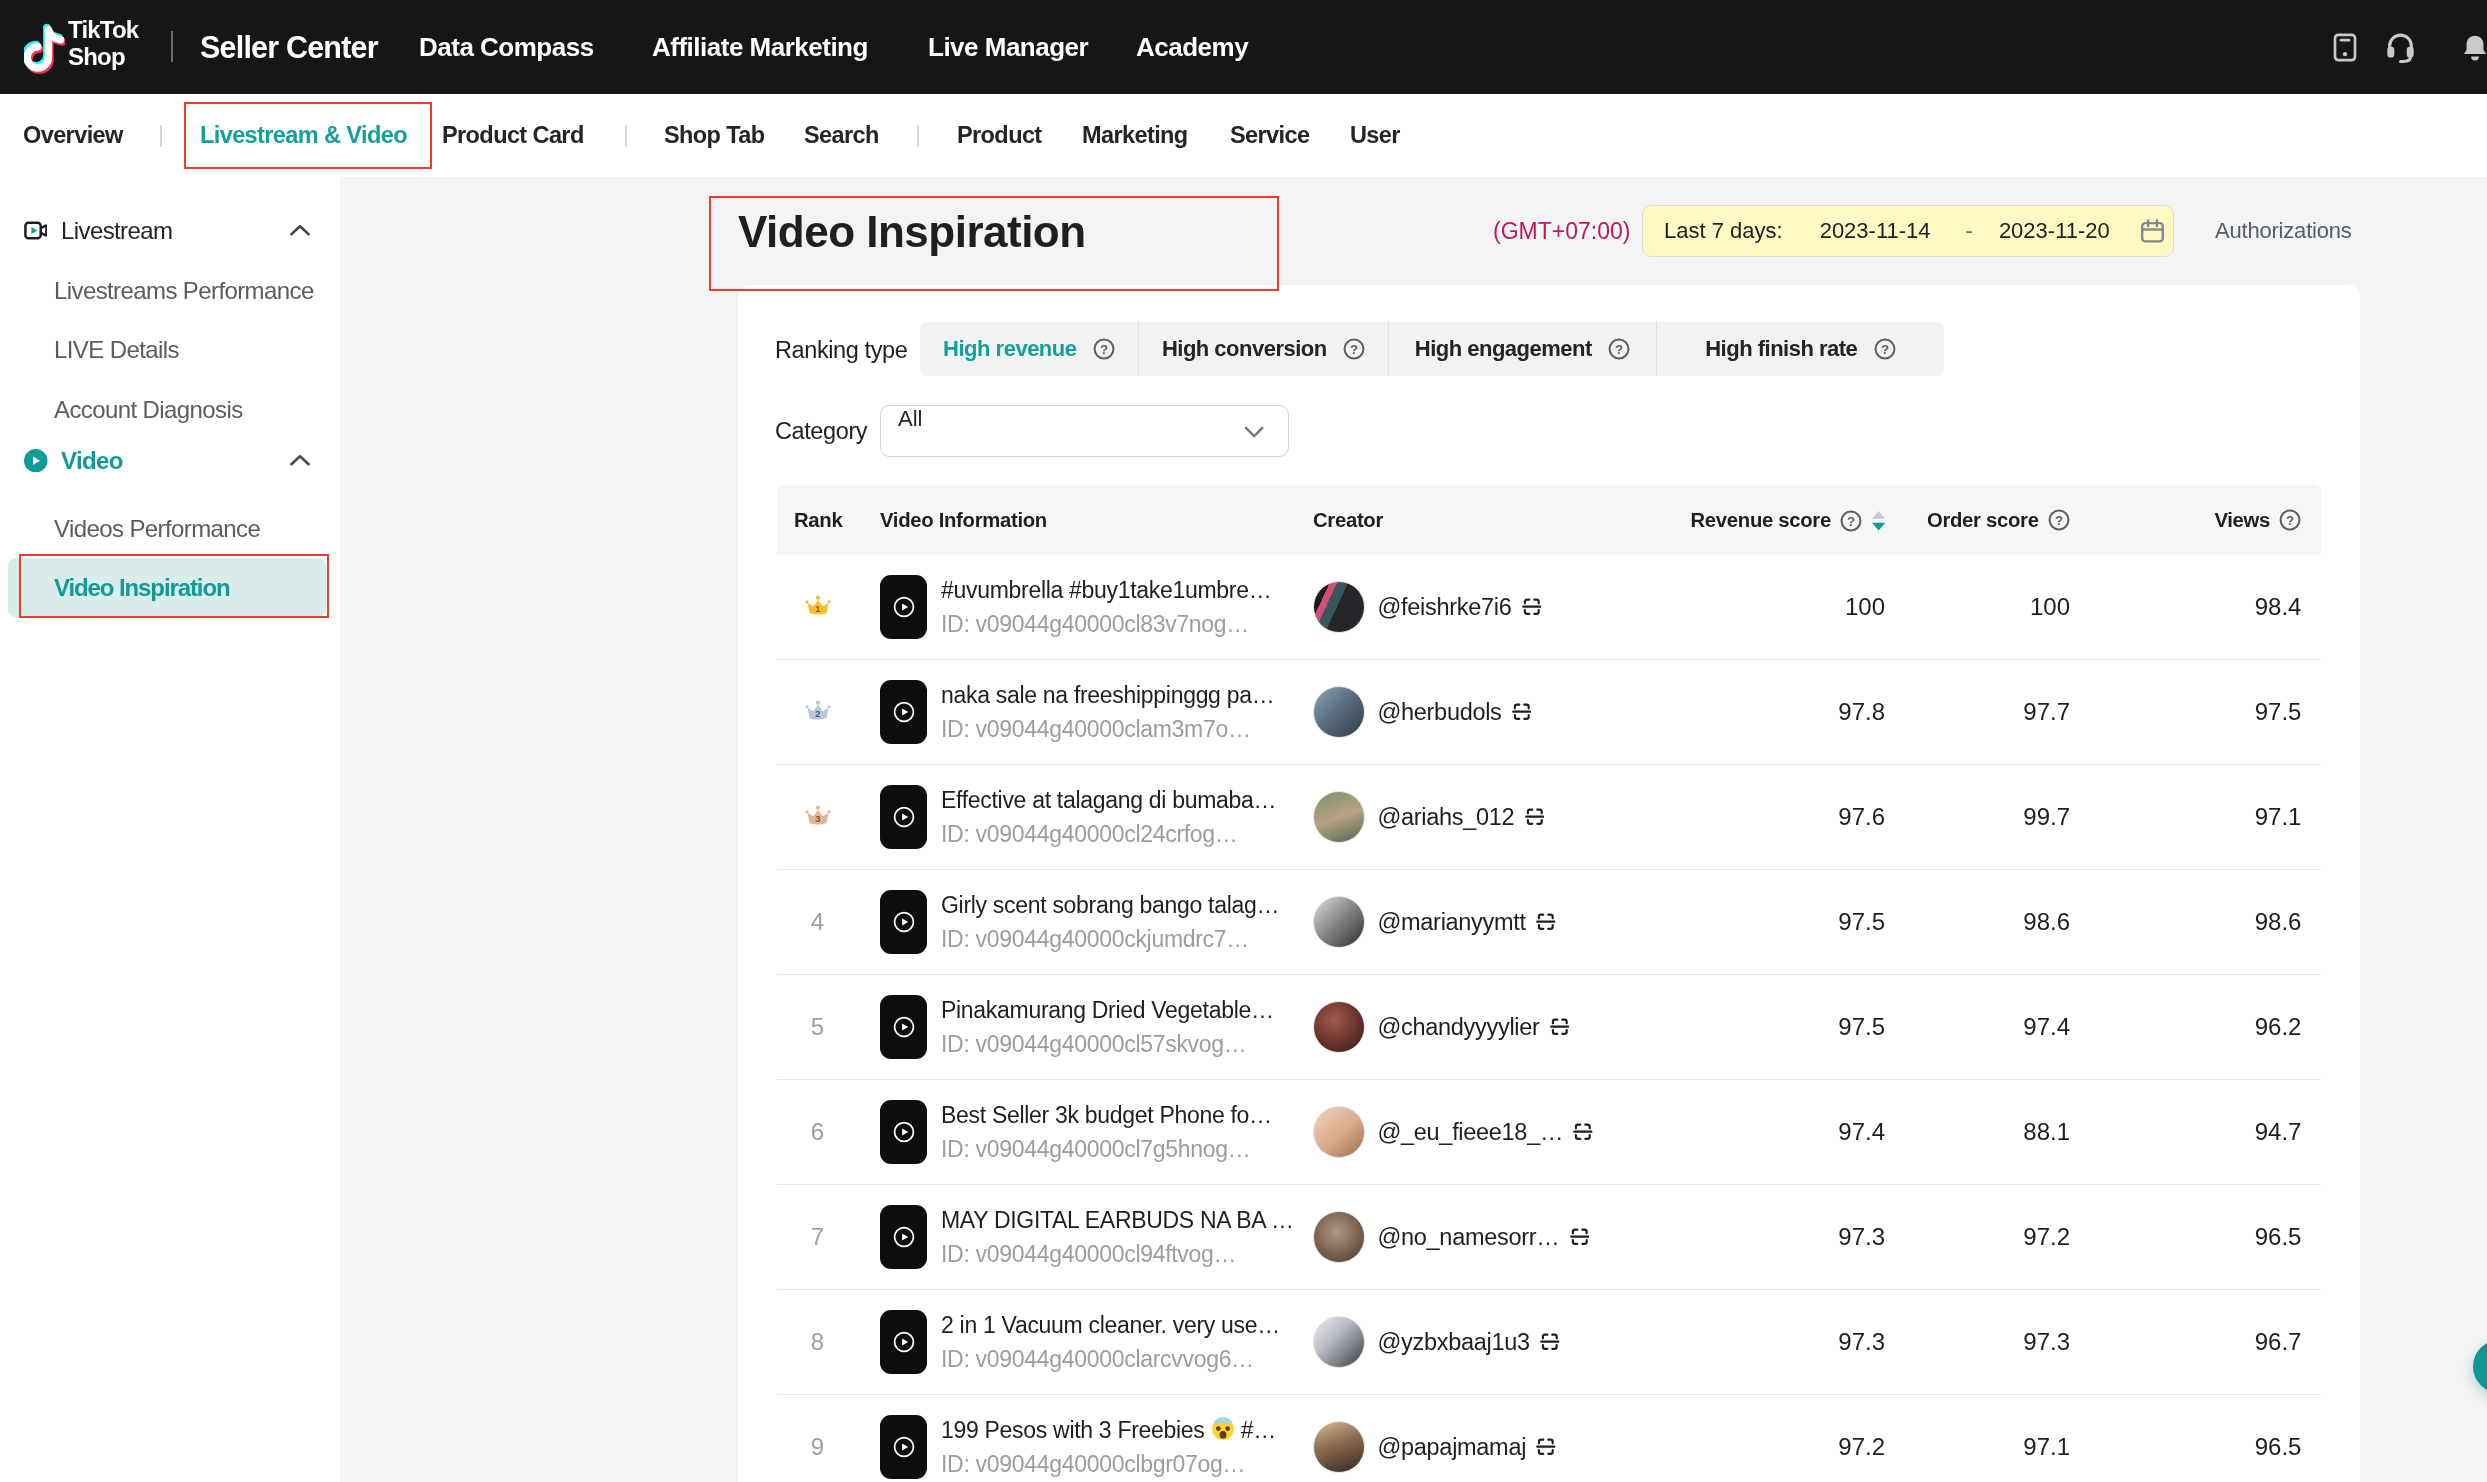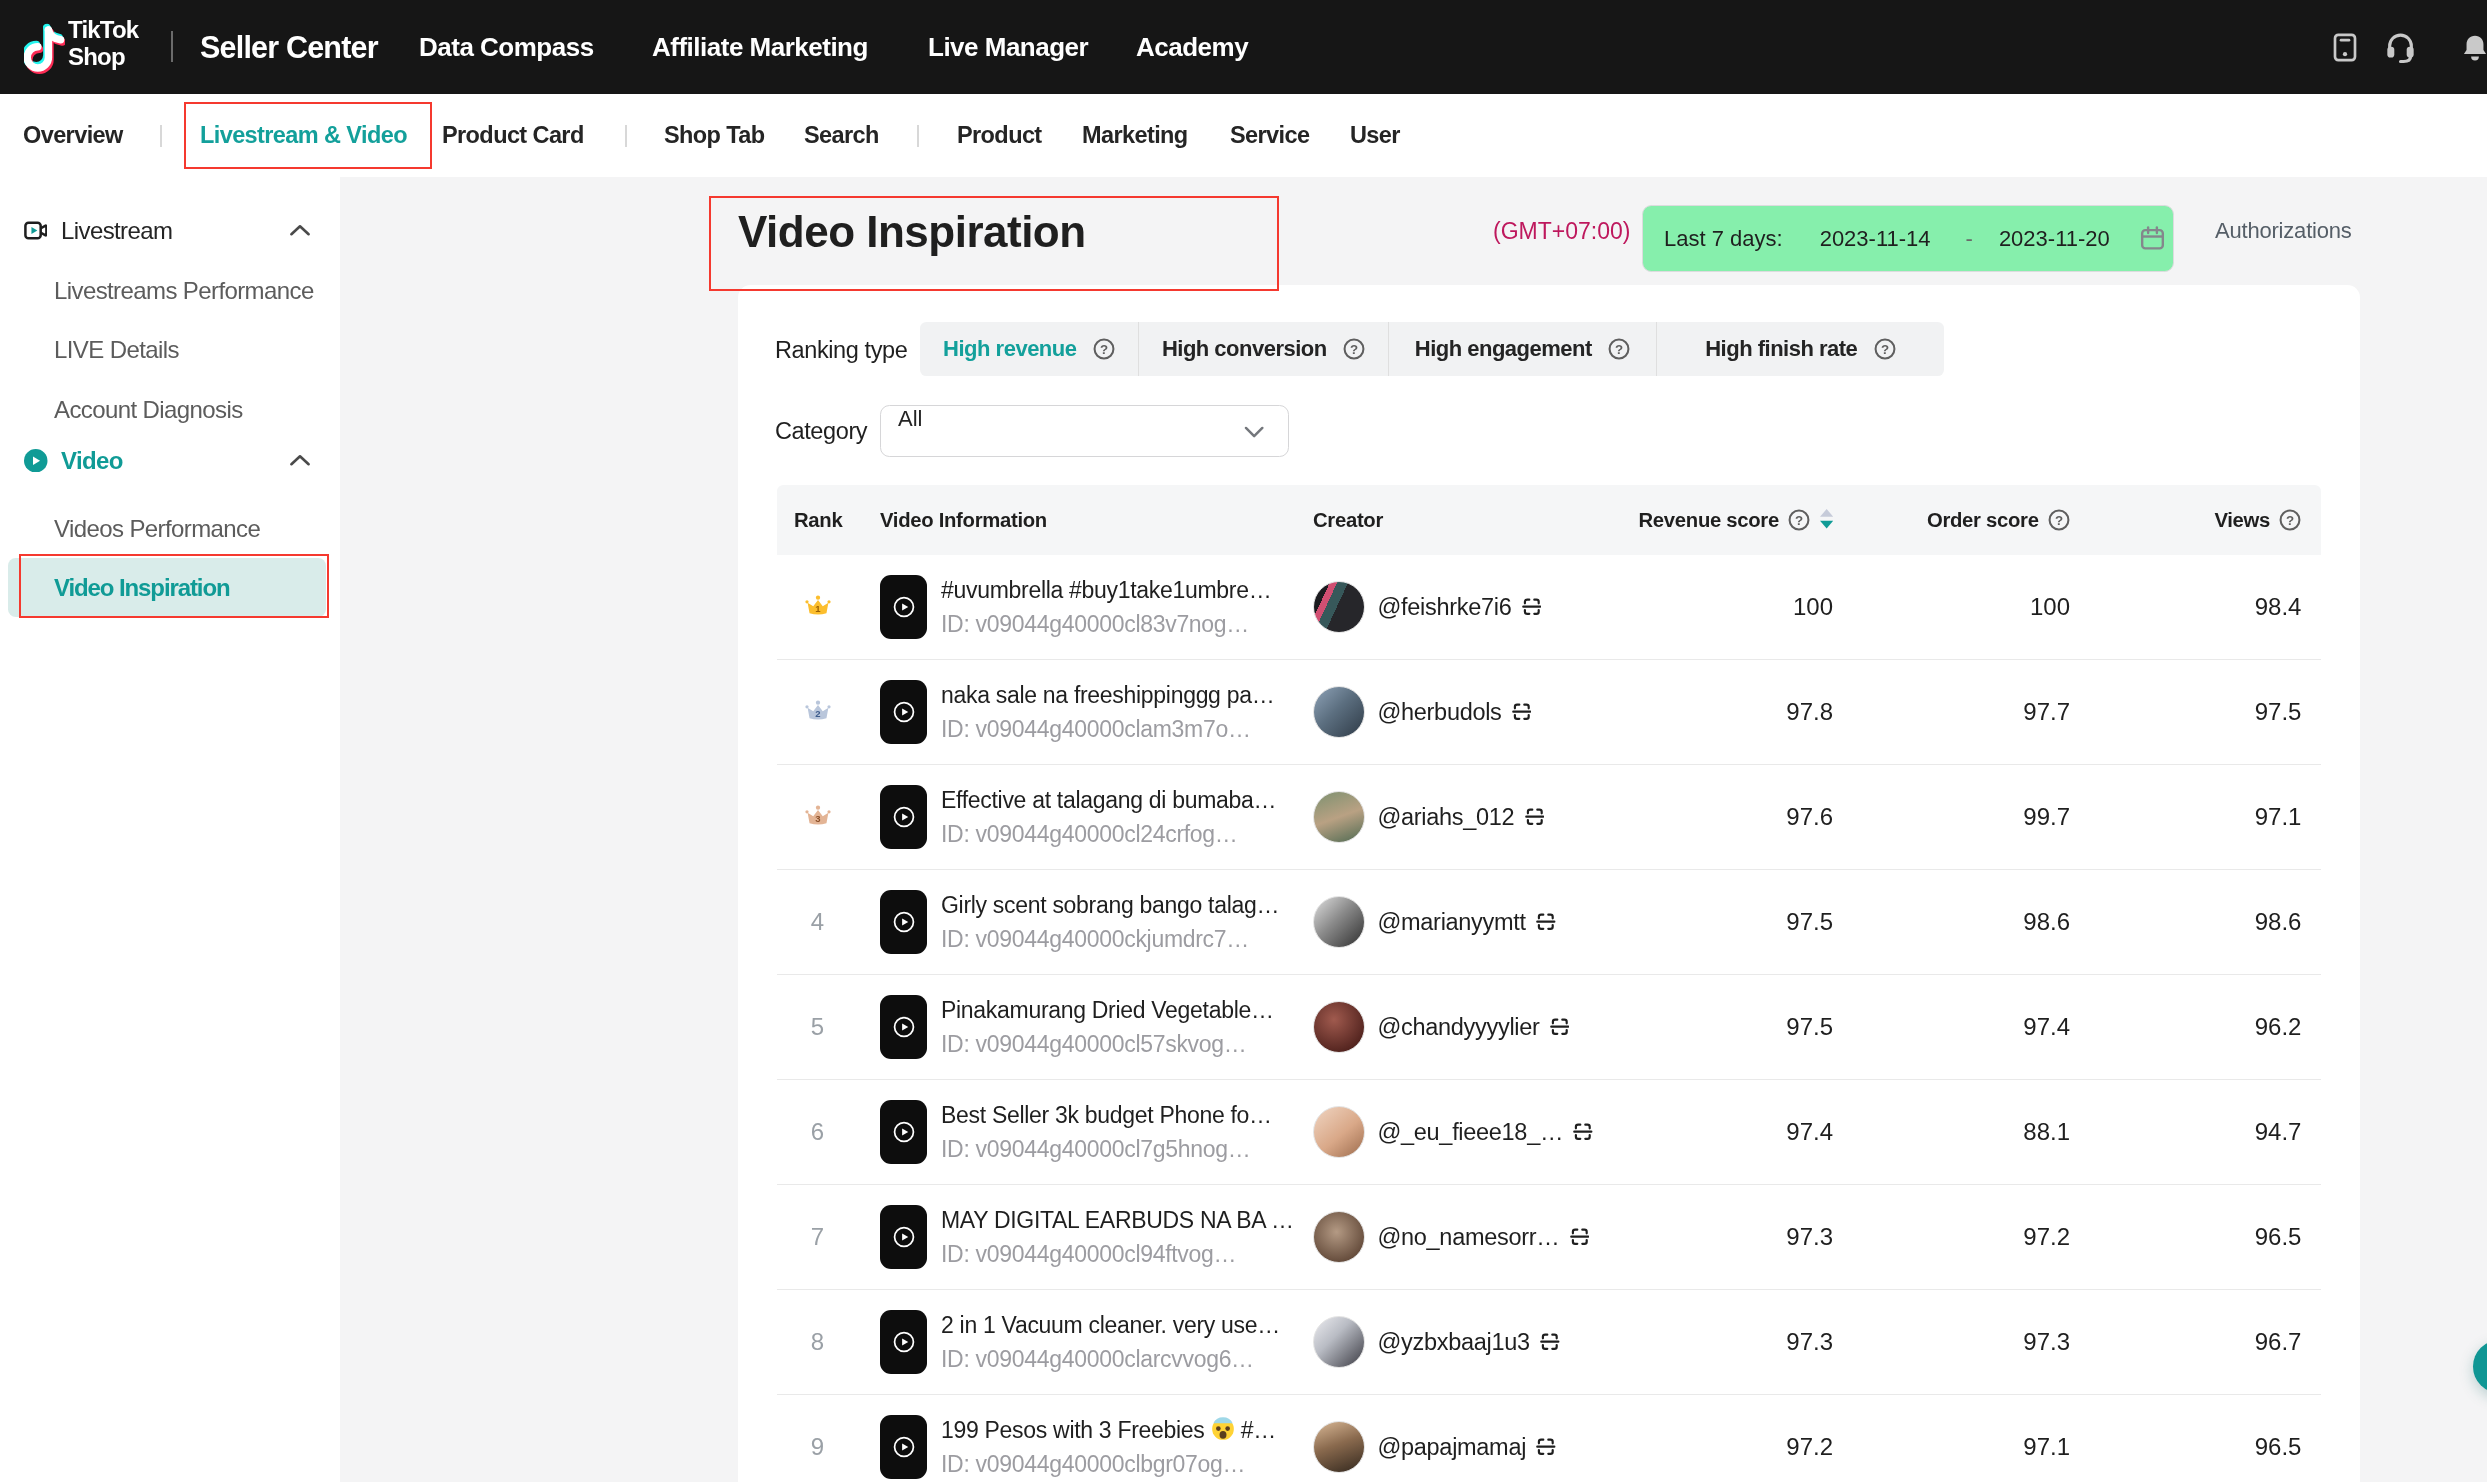--- a/index.html
+++ b/index.html
@@ -20,39 +20,39 @@
 .sitem{position:absolute;left:0;width:340px;height:59px;display:flex;align-items:center}
 .sitem .txt{font-size:24px;color:#252525;letter-spacing:-0.6px}
 .sub .txt{color:#5c5c5c}
 .sitem .chev{position:absolute;right:29px}
 #vi-hl{position:absolute;left:7.8px;top:381px;width:318px;height:59px;background:#d9ecea;border-radius:7.8px}
 #vi-txt{position:absolute;left:54px;top:381px;height:59px;display:flex;align-items:center;font-size:24px;font-weight:700;color:#109b96;letter-spacing:-1.1px}
 
 #main{position:absolute;left:340px;top:177px;width:2148px;height:1305px;background:#f4f4f5}
 #title{position:absolute;left:738px;top:207px;font-size:44px;font-weight:700;color:#1f1f1f;letter-spacing:-0.5px}
 #gmt{position:absolute;left:1493px;top:218px;font-size:23px;color:#be185d}
-#dater{position:absolute;left:1642px;top:205px;width:532px;height:67px;background:#86efac;border:1.6px solid #dcdcde;border-radius:9.4px;display:flex;align-items:center;font-size:22px;color:#1f1f1f}
+#dater{position:absolute;left:1642px;top:205px;width:532px;height:52px;background:#fef9c3;border:1.6px solid #dcdcde;border-radius:9.4px;display:flex;align-items:center;font-size:22px;color:#1f1f1f}
 #auth{position:absolute;left:2215px;top:218px;font-size:22px;color:#555e67;letter-spacing:-0.2px}
 
 #card{position:absolute;left:738px;top:285px;width:1622px;height:1197px;background:#fff;border-radius:12.5px 12.5px 0 0}
 .flabel{position:absolute;font-size:23.5px;color:#1f1f1f;letter-spacing:-0.4px}
 #tabs{position:absolute;left:182px;top:37px;height:54px;display:flex;background:#f1f2f3;border-radius:6.3px;overflow:hidden}
 #tabs .tab{display:flex;align-items:center;justify-content:center;font-size:22px;font-weight:700;color:#242424;letter-spacing:-0.5px;gap:8.6px}
 #tabs .tab+.tab{border-left:1.6px solid #dfdfdf}
 #tabs .sel{color:#13a09b}
 #selbox{position:absolute;left:142px;top:120px;width:409px;height:52px;background:#fff;border:1.6px solid #d6d6d8;border-radius:9.4px;display:flex;font-size:22px;color:#242424}
 
 #tbl{position:absolute;left:39px;top:200px;width:1544px}
 #thead{display:flex;align-items:center;height:70px;background:#f5f6f7;border-radius:6.3px 6.3px 0 0;font-size:20.3px;font-weight:700;color:#1f1f1f;letter-spacing:-0.3px}
 #thead>div{white-space:nowrap}
 .row{display:flex;align-items:center;height:105px;border-bottom:1.6px solid #e9e9e9}
 .c1{width:103px;display:flex;justify-content:center;padding-right:22px}
 .c2{width:433px;display:flex;align-items:center}
 .c3{width:313px;display:flex;align-items:center}
-.c4{width:303px;display:flex;justify-content:flex-end;align-items:flex-start;padding-right:96px}
+.c4{width:303px;display:flex;justify-content:flex-end;align-items:flex-end;padding-right:44px}
 .c5{width:235px;display:flex;justify-content:flex-end;align-items:center;padding-right:94px}
 .c6{width:157px;display:flex;justify-content:flex-end;align-items:center;padding-right:19.6px}
 #thead .c1{justify-content:flex-start;padding:0 0 0 17px}
 .num{font-size:24px;color:#1f1f1f}
 .rankn{font-size:24px;color:#9aa0a6}
 .thumb{width:47px;height:64px;background:#0d0d0d;border-radius:11px;margin-right:14px;flex:none;display:flex;align-items:center;justify-content:center}
 .vtxt{display:flex;flex-direction:column;justify-content:center}
 .vtit{font-size:23px;color:#1f1f1f;line-height:34px;letter-spacing:-0.3px;white-space:nowrap}
 .vid{font-size:23px;color:#9c9ca1;line-height:34px;letter-spacing:-0.3px;white-space:nowrap}
 .ava{width:52px;height:52px;border-radius:50%;margin-right:12.5px;flex:none;border:1.6px solid #e3e3e3}

